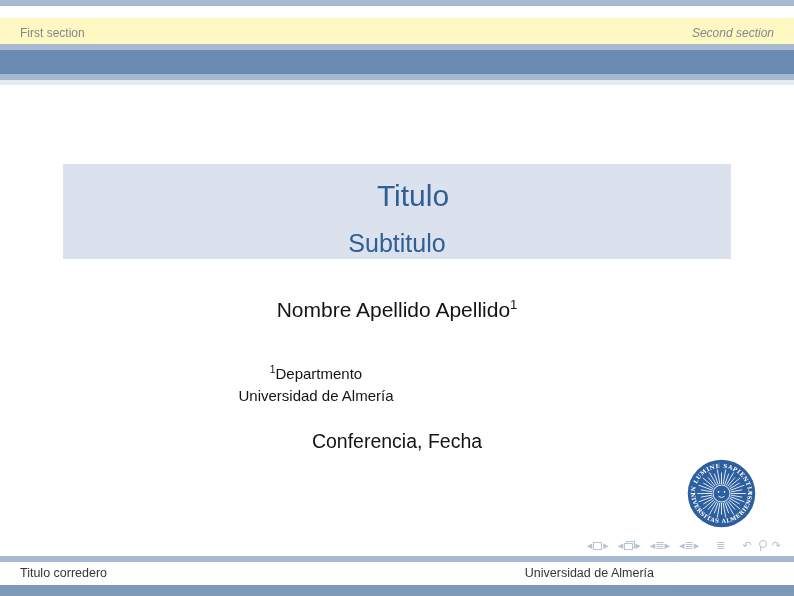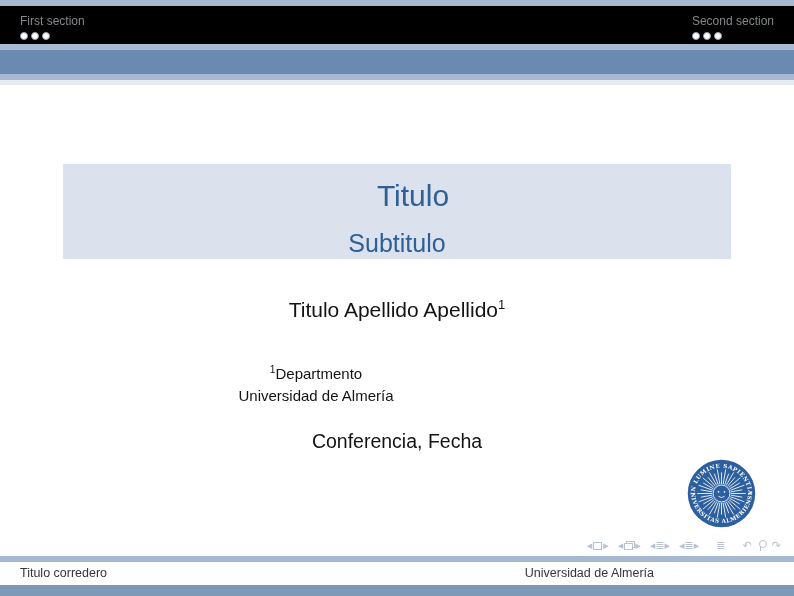--- a/index.html
+++ b/index.html
@@ -3,24 +3,24 @@
 <meta charset="utf-8">
 <style>
   html,body{margin:0;padding:0;background:#888;}
   .slide{
     position:relative;width:794px;height:596px;background:#ffffff;
     font-family:"Liberation Sans","DejaVu Sans",sans-serif;overflow:hidden;
     margin:0 auto;
   }
   
   .bar-top{position:absolute;left:0;top:0;width:794px;height:6px;background:#a6b9d0;}
-  .headline{position:absolute;left:0;top:6px;width:794px;height:38px;background:#000000;}
+  .headline{position:absolute;left:0;top:18px;width:794px;height:38px;background:#fef9c3;}
   .section-block{position:absolute;top:7px;}
   .section-block.left{left:20px;text-align:left;}
-  .section-block.right{right:20px;text-align:left;}
+  .section-block.right{right:20px;text-align:left;font-style:italic;}
   .section-label{font-size:12px;color:#84878b;line-height:16px;display:block;}
   .dots{margin-top:3px;height:9px;display:flex;gap:3px;}
   .dot{width:6px;height:6px;border:1.2px solid #989ea6;border-radius:50%;display:inline-block;background:#fff;}
   .band-light-a{position:absolute;left:0;top:44px;width:794px;height:6px;background:#a6b9d0;}
   .band-mid{position:absolute;left:0;top:50px;width:794px;height:24px;background:#6b8ab1;}
   .band-light-b{position:absolute;left:0;top:74px;width:794px;height:6px;background:#a6b9d0;}
   .band-pale{position:absolute;left:0;top:80px;width:794px;height:5px;background:#e6ebf2;}
 
   
   .title-block{
@@ -95,21 +95,21 @@
   <div class="band-light-a"></div>
   <div class="band-mid"></div>
   <div class="band-light-b"></div>
   <div class="band-pale"></div>
 
   <div class="title-block">
     <div class="main-title">Titulo</div>
     <div class="sub-title">Subtitulo</div>
   </div>
 
-  <div class="author-line"><span>Titulo Apellido Apellido</span><sup>1</sup></div>
+  <div class="author-line"><span>Nombre Apellido Apellido</span><sup>1</sup></div>
 
   <div class="institute-lines">
     <div><sup>1</sup><span>Departmento</span></div>
     <div>Universidad de Almería</div>
   </div>
 
   <div class="date-line">Conferencia, Fecha</div>
 
   <svg class="logo" viewBox="0 0 80 80">
     <circle cx="40" cy="40" r="36" fill="#2c5fa0"></circle>

